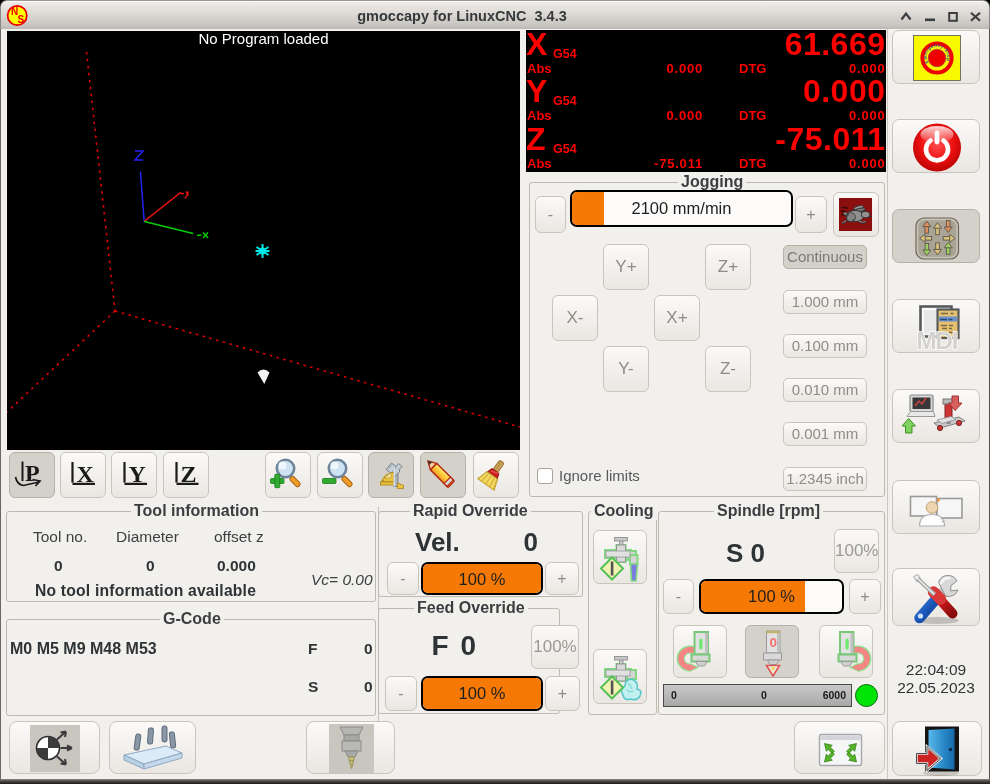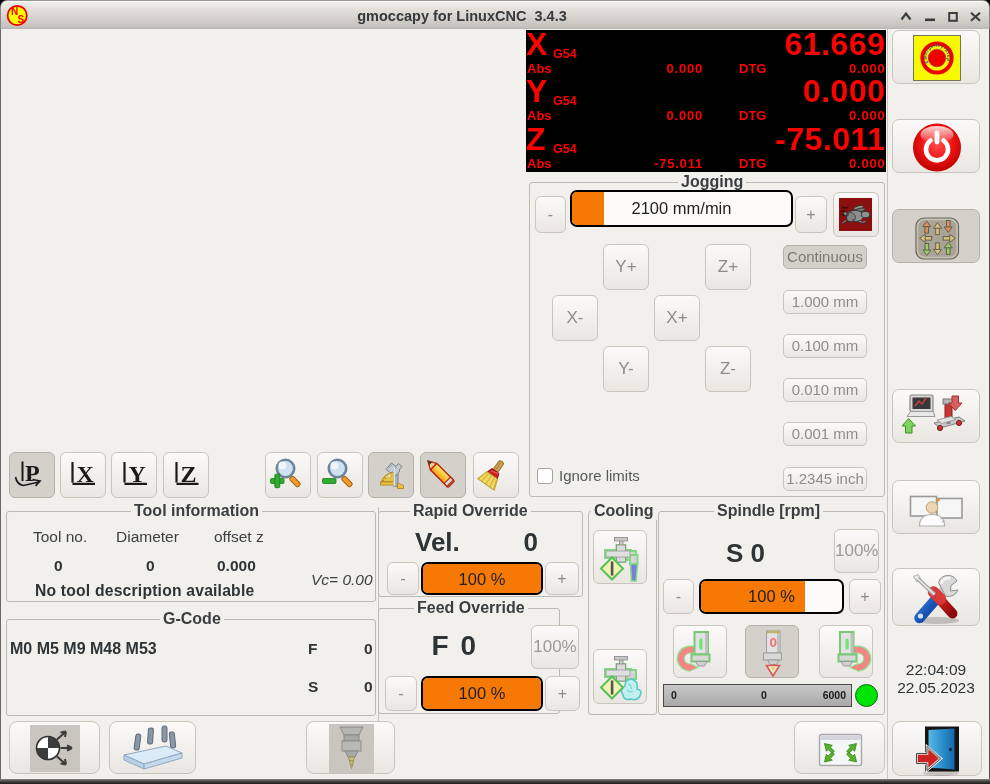--- a/index.html
+++ b/index.html
@@ -54,20 +54,43 @@
 
 .side { left:891px; width:88px; height:54px; border-radius:7px; }
 
 .brb { top:692px; height:53px; border-radius:8px; }
 </style>
 </head>
 <body>
 <div id="win">
   <div id="content">
 
+    <div id="preview">
+      <div id="noprog">No Program loaded</div>
+      <svg width="513" height="419" style="position:absolute;left:0;top:0">
+        <g stroke="#e00000" stroke-width="1.6" stroke-dasharray="2.5 4.5" fill="none">
+          <path d="M 79.5 21 L 108 280"></path>
+          <path d="M 108 280 L 0 381"></path>
+          <path d="M 108 280 L 513 396"></path>
+        </g>
+        <g stroke-width="1.5" fill="none">
+          <path d="M 137.2 190.4 L 133.4 140.5" stroke="#2222ee"></path>
+          <path d="M 137.2 190.4 L 173.7 161.3" stroke="#dd1111"></path>
+          <path d="M 137.2 190.4 L 186.2 202.6" stroke="#00cc00"></path>
+          <path d="M 128 120 l 8 0 l -8 9 l 8 0" stroke="#2222ee"></path>
+          <path d="M 173 162.5 l 4 0 m 2 -2 l 2.5 4 m 0 -4 l -2.5 6 l -1.5 0.5" stroke="#dd1111"></path>
+          <path d="M 190 204.5 l 4.5 -0.5 m 1.5 -2.5 l 5 5.5 m 0 -5.5 l -5 5.5" stroke="#00cc00"></path>
+        </g>
+        <g fill="#00e8e8">
+          <path d="M 249.5 216 l 12 8 m -12 0 l 12 -8 m -6 -3 l 0 14 m -7 -7 l 14 0" stroke="#00e8e8" stroke-width="2"></path>
+          <circle cx="255.5" cy="220" r="3.5"></circle>
+        </g>
+        <path d="M 250.5 341.5 q 6 -6 12 0 l -5.2 11.5 z" fill="#f2f2f2"></path>
+      </svg>
+    </div>
 
     <div class="btn tbtn pressed" style="left:8px;"></div>
     <div class="btn tbtn" style="left:58.5px;"></div>
     <div class="btn tbtn" style="left:110px;"></div>
     <div class="btn tbtn" style="left:162px;"></div>
     <div class="btn tbtn" style="left:263.5px;"></div>
     <div class="btn tbtn" style="left:315.5px;"></div>
     <div class="btn tbtn pressed" style="left:367px;"></div>
     <div class="btn tbtn pressed" style="left:418.5px;"></div>
     <div class="btn tbtn" style="left:472px;"></div>
@@ -212,21 +235,21 @@
     <div style="position:absolute; left:377px; top:478px; width:1px; height:238px; background:#c6c2bb;"></div>
 
     <div class="frame" style="left:5px; top:482px; width:370px; height:91px;">
       <div class="ftitle" style="left:124px;">Tool information</div>
       <div style="position:absolute; left:26px; top:16px; font-size:15.5px; color:#3c4042;">Tool no.</div>
       <div style="position:absolute; left:109px; top:16px; font-size:15.5px; color:#3c4042;">Diameter</div>
       <div style="position:absolute; left:207px; top:16px; font-size:15.5px; color:#3c4042;">offset z</div>
       <div style="position:absolute; left:47px; top:45px; font-size:15.5px; font-weight:bold; color:#2e3436;">0</div>
       <div style="position:absolute; left:139px; top:45px; font-size:15.5px; font-weight:bold; color:#2e3436;">0</div>
       <div style="position:absolute; left:210px; top:45px; font-size:15.5px; font-weight:bold; color:#2e3436;">0.000</div>
-      <div style="position:absolute; left:28px; top:70px; font-size:15.7px; font-weight:bold; letter-spacing:0.2px; color:#2e3436;">No tool description available</div>
+      <div style="position:absolute; left:28px; top:70px; font-size:15.7px; font-weight:bold; letter-spacing:0.2px; color:#2e3436;">No tool information available</div>
       <div style="position:absolute; left:304px; top:59px; font-size:15.5px; color:#3c4042;font-style:italic;">Vc= 0.00</div>
     </div>
     <div class="frame" style="left:5px; top:590px; width:370px; height:97px;">
       <div class="ftitle" style="left:153px;">G-Code</div>
       <div style="position:absolute; left:3px; top:20px; font-size:16px; font-weight:bold; color:#2e3436;">M0 M5 M9 M48 M53</div>
       <div style="position:absolute; left:301px; top:20px; font-size:15.5px; font-weight:bold; color:#2e3436;">F</div>
       <div style="position:absolute; left:357px; top:20px; font-size:15.5px; font-weight:bold; color:#2e3436;">0</div>
       <div style="position:absolute; left:301px; top:58px; font-size:15.5px; font-weight:bold; color:#2e3436;">S</div>
       <div style="position:absolute; left:357px; top:58px; font-size:15.5px; font-weight:bold; color:#2e3436;">0</div>
     </div>
@@ -478,20 +501,36 @@
           <use href="#jarr" x="0" y="0" transform="translate(44.5,18.7)" fill="#d8c27a"></use>
           <use href="#jarr" x="0" y="0" transform="translate(55.2,16.5) rotate(180)" fill="#e0905a"></use>
           <use href="#jarr" x="0" y="0" transform="translate(32.7,28.3) rotate(-90)" fill="#d8c27a"></use>
           <use href="#jarr" x="0" y="0" transform="translate(56.2,28.3) rotate(90)" fill="#d8c27a"></use>
           <use href="#jarr" x="0" y="0" transform="translate(33.9,39.5) rotate(180)" fill="#9ed060"></use>
           <use href="#jarr" x="0" y="0" transform="translate(44.5,38.9) rotate(180)" fill="#d8c27a"></use>
           <use href="#jarr" x="0" y="0" transform="translate(55.2,38.3)" fill="#9ed060"></use>
         </g>
       </svg>
     </div>
+    <div class="btn side" style="top:270px;">
+      <svg width="88" height="54">
+        <rect x="27.5" y="6.5" width="31" height="30" fill="#fafafa" stroke="#58595b" stroke-width="2.6"></rect>
+        <rect x="31" y="10" width="12" height="24" fill="#e8e8e8"></rect>
+        <rect x="44.5" y="9.5" width="21" height="28.5" fill="#e5c070" stroke="#58595b" stroke-width="2.2"></rect>
+        <rect x="46" y="16.5" width="18" height="5" fill="#6a92cc"></rect>
+        <g stroke="#7a6a40" stroke-width="1.4">
+          <path d="M 48 13.5 l 7 0 m 2.5 0 l 3 0"></path>
+          <path d="M 48 25.5 l 6 0 m 2 0 l 4 0"></path>
+          <path d="M 49 28.5 l 5 0 m 2 0 l 3 0"></path>
+          <path d="M 48 32.5 l 6 0 m 2 0 l 4 0"></path>
+        </g>
+        <path d="M 47 19.5 l 7 0 m 1.5 0 l 4 0" stroke="#2a4a80" stroke-width="1.6"></path>
+        <text x="44" y="48.5" font-size="24" font-weight="bold" text-anchor="middle" fill="#d4d2ce" stroke="#fff" stroke-width="1.4" paint-order="stroke" letter-spacing="-1">MDI</text>
+      </svg>
+    </div>
     <div class="btn side" style="top:360px;">
       <svg width="88" height="54">
         <g>
           <rect x="17" y="5" width="23" height="16.5" rx="1.5" fill="#d8d8d8" stroke="#888" stroke-width="1.2"></rect>
           <rect x="19.5" y="7.5" width="18" height="11.5" fill="#383838"></rect>
           <path d="M 22 16 l 4 -5 l 3 3 l 4 -6" stroke="#d04040" stroke-width="1.4" fill="none"></path>
           <path d="M 14 26.5 l 3.5 -5 l 23 0 l 1.5 5 z" fill="#e8e8e8" stroke="#999" stroke-width="1"></path>
         </g>
         <g>
           <path d="M 41 33 l 25 -6 l 6 4 l -25 7 z" fill="#c9c9c9" stroke="#808080" stroke-width="1"></path>

